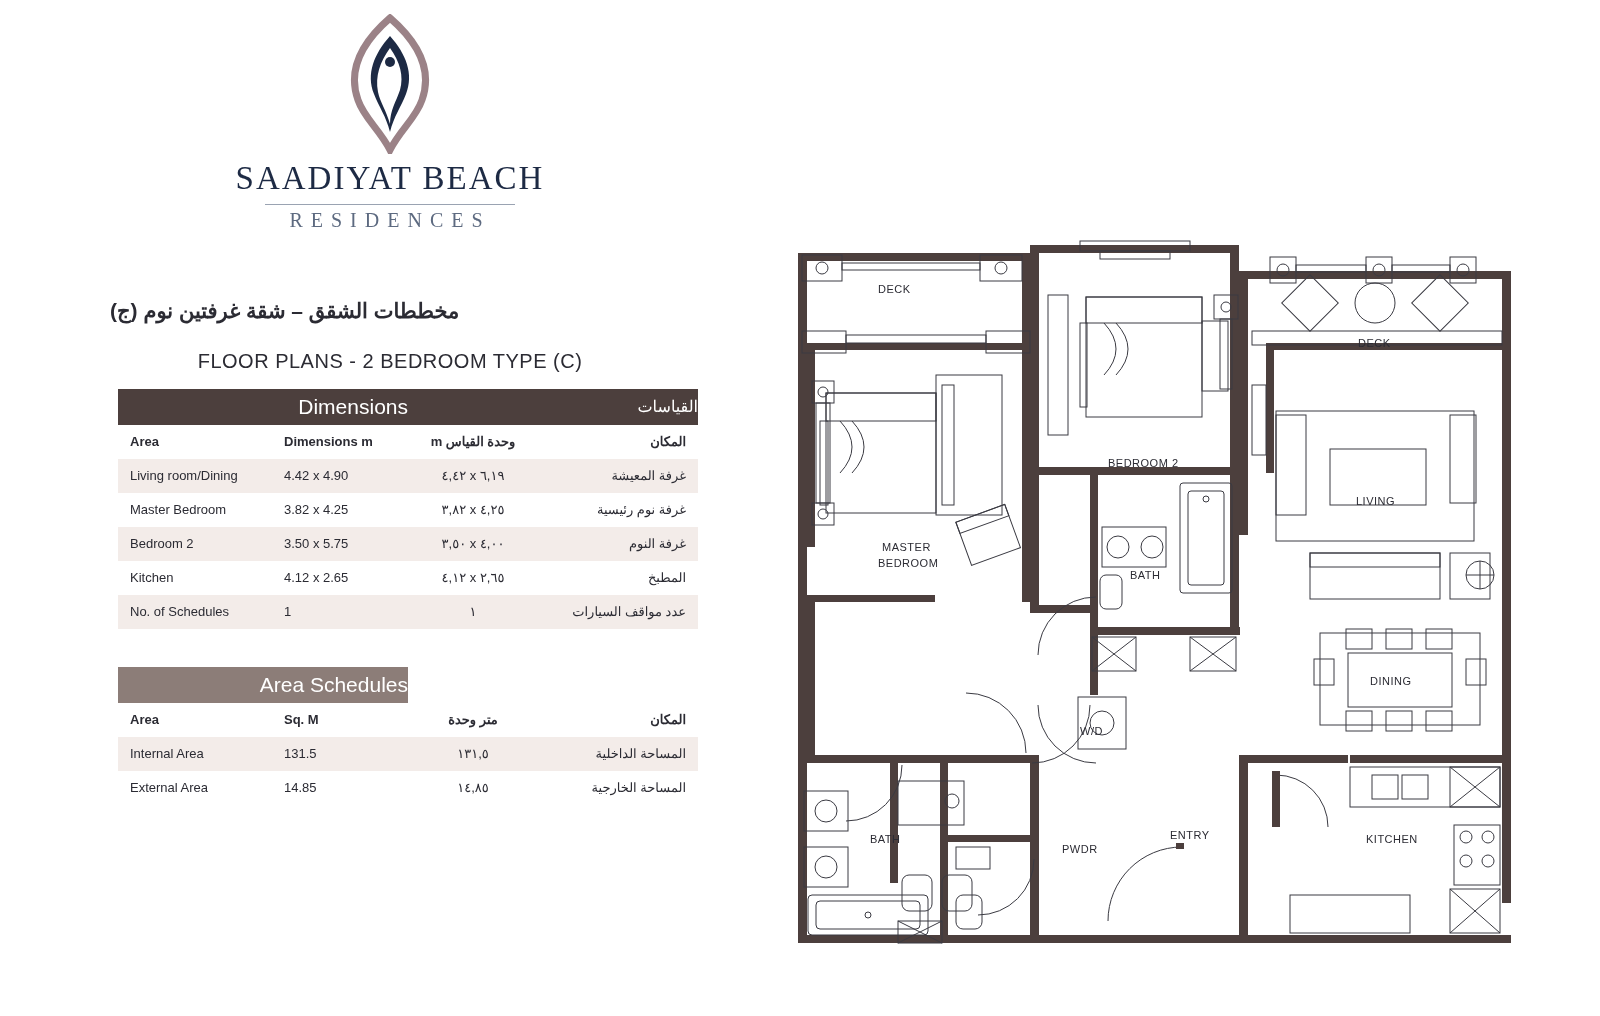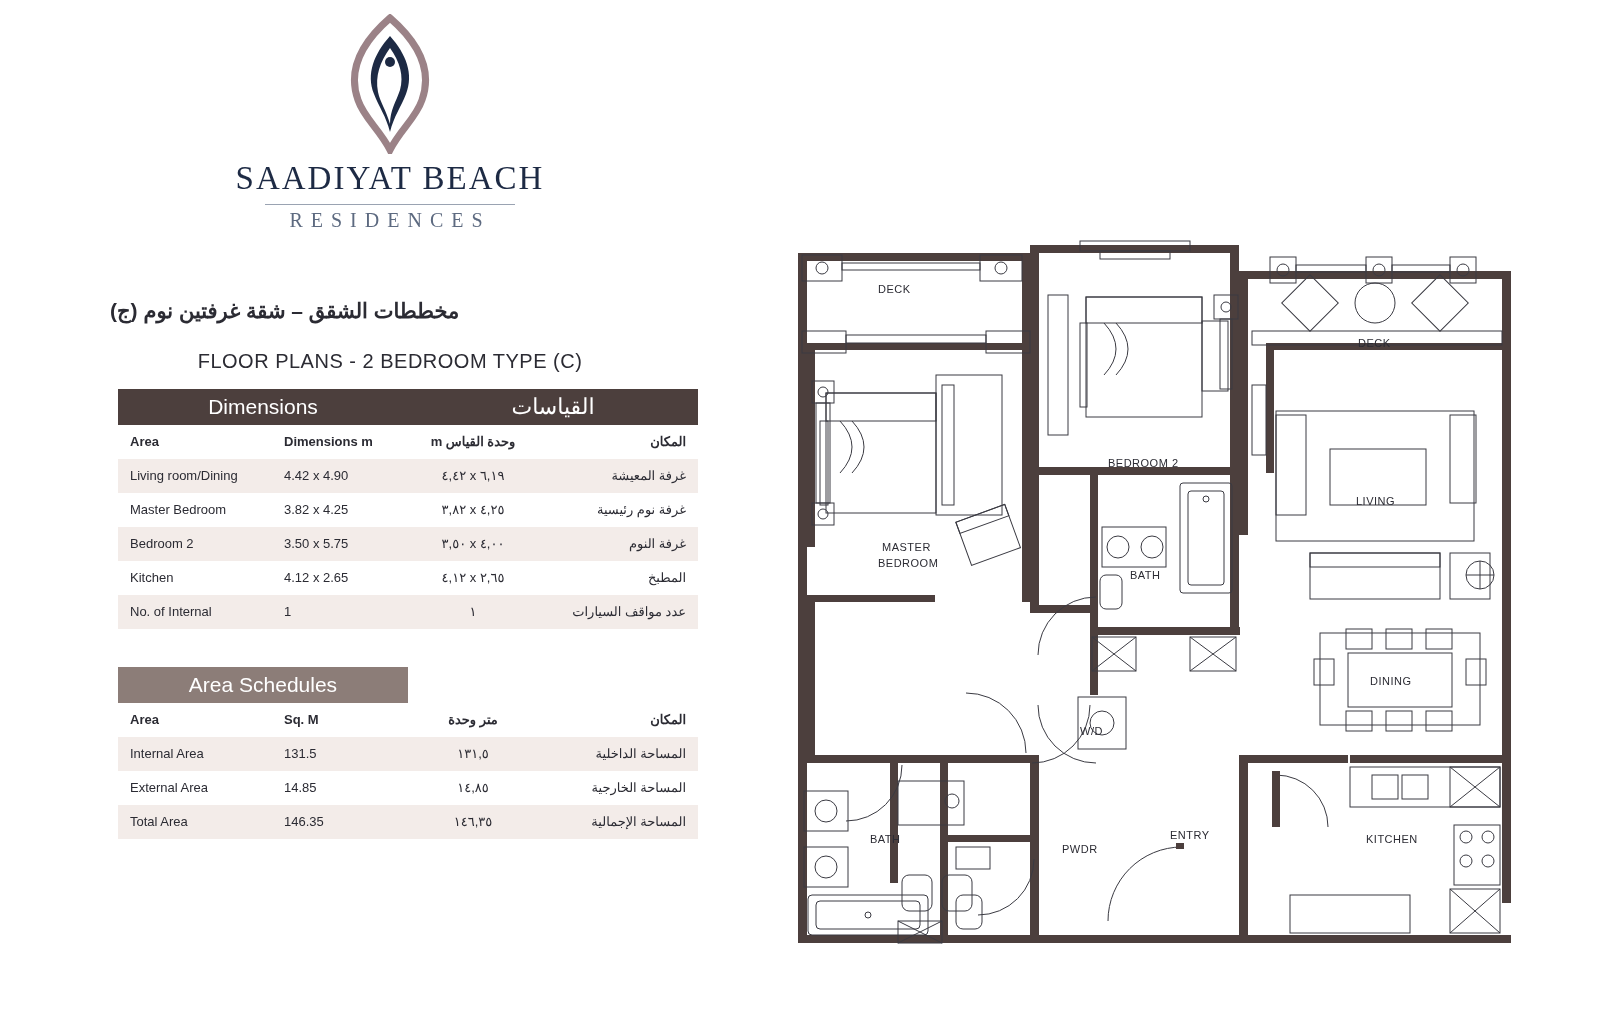--- a/index.html
+++ b/index.html
@@ -39,25 +39,25 @@
     position:absolute;left:110px;top:295px;width:560px;text-align:left;
     font-size:21px;color:#2b2b33;direction:rtl;font-weight:bold;
   }
   .heading-en{
     position:absolute;left:110px;top:328px;width:560px;text-align:center;
     font-size:20px;color:#2b2b33;letter-spacing:.5px;margin-top:18px;
   }
   .tbl{position:absolute;width:580px;}
   .tbl .band{display:flex;}
   .band-cell{
-    height:36px;line-height:36px;color:#ffffff;text-align:center;
+    height:36px;line-height:36px;color:#ffffff;text-align:right;
     font-size:21px;
   }
   .band-left{width:290px;}
-  .band-right{width:290px;font-size:22px;direction:rtl;}
+  .band-right{width:290px;font-size:16px;direction:rtl;}
 
   .rows{width:580px;}
   .rows .row{display:flex;}
   .rows .row > div{height:34px;line-height:34px;font-size:13px;}
   .c-area{width:160px;padding-left:12px;box-sizing:border-box;}
   .c-val{width:130px;padding-left:6px;box-sizing:border-box;}
   .c-val-ar{width:130px;text-align:center;box-sizing:border-box;direction:rtl;}
   .c-area-ar{width:160px;padding-right:12px;box-sizing:border-box;text-align:right;direction:rtl;}
   .row-head > div{font-weight:bold;}
 
@@ -130,21 +130,21 @@
         <div class="c-val-ar">٤,٠٠ x ٣,٥٠</div>
         <div class="c-area-ar">غرفة النوم</div>
       </div>
       <div class="row row-plain">
         <div class="c-area">Kitchen</div>
         <div class="c-val">4.12 x 2.65</div>
         <div class="c-val-ar">٢,٦٥ x ٤,١٢</div>
         <div class="c-area-ar">المطبخ</div>
       </div>
       <div class="row row-alt">
-        <div class="c-area">No. of Internal</div>
+        <div class="c-area">No. of Schedules</div>
         <div class="c-val">1</div>
         <div class="c-val-ar">١</div>
         <div class="c-area-ar">عدد مواقف السيارات</div>
       </div>
     </div>
   </div>
 
   <div class="tbl" style="left:118px;top:663px;">
     <div class="band">
       <div class="band-cell band-left sch-hdr-l">Area Schedules</div>
@@ -160,26 +160,20 @@
         <div class="c-area">Internal Area</div>
         <div class="c-val">131.5</div>
         <div class="c-val-ar">١٣١,٥</div>
         <div class="c-area-ar">المساحة الداخلية</div>
       </div>
       <div class="row row-plain">
         <div class="c-area">External Area</div>
         <div class="c-val">14.85</div>
         <div class="c-val-ar">١٤,٨٥</div>
         <div class="c-area-ar">المساحة الخارجية</div>
-      </div>
-      <div class="row row-alt">
-        <div class="c-area">Total Area</div>
-        <div class="c-val">146.35</div>
-        <div class="c-val-ar">١٤٦,٣٥</div>
-        <div class="c-area-ar">المساحة الإجمالية</div>
       </div>
     </div>
   </div>
 </div>
 
 <div class="plan">
 <svg width="730" height="710" viewBox="0 0 730 710" xmlns="http://www.w3.org/2000/svg">
   <defs>
     <style>
       .w{fill:#4c3f3d;}

